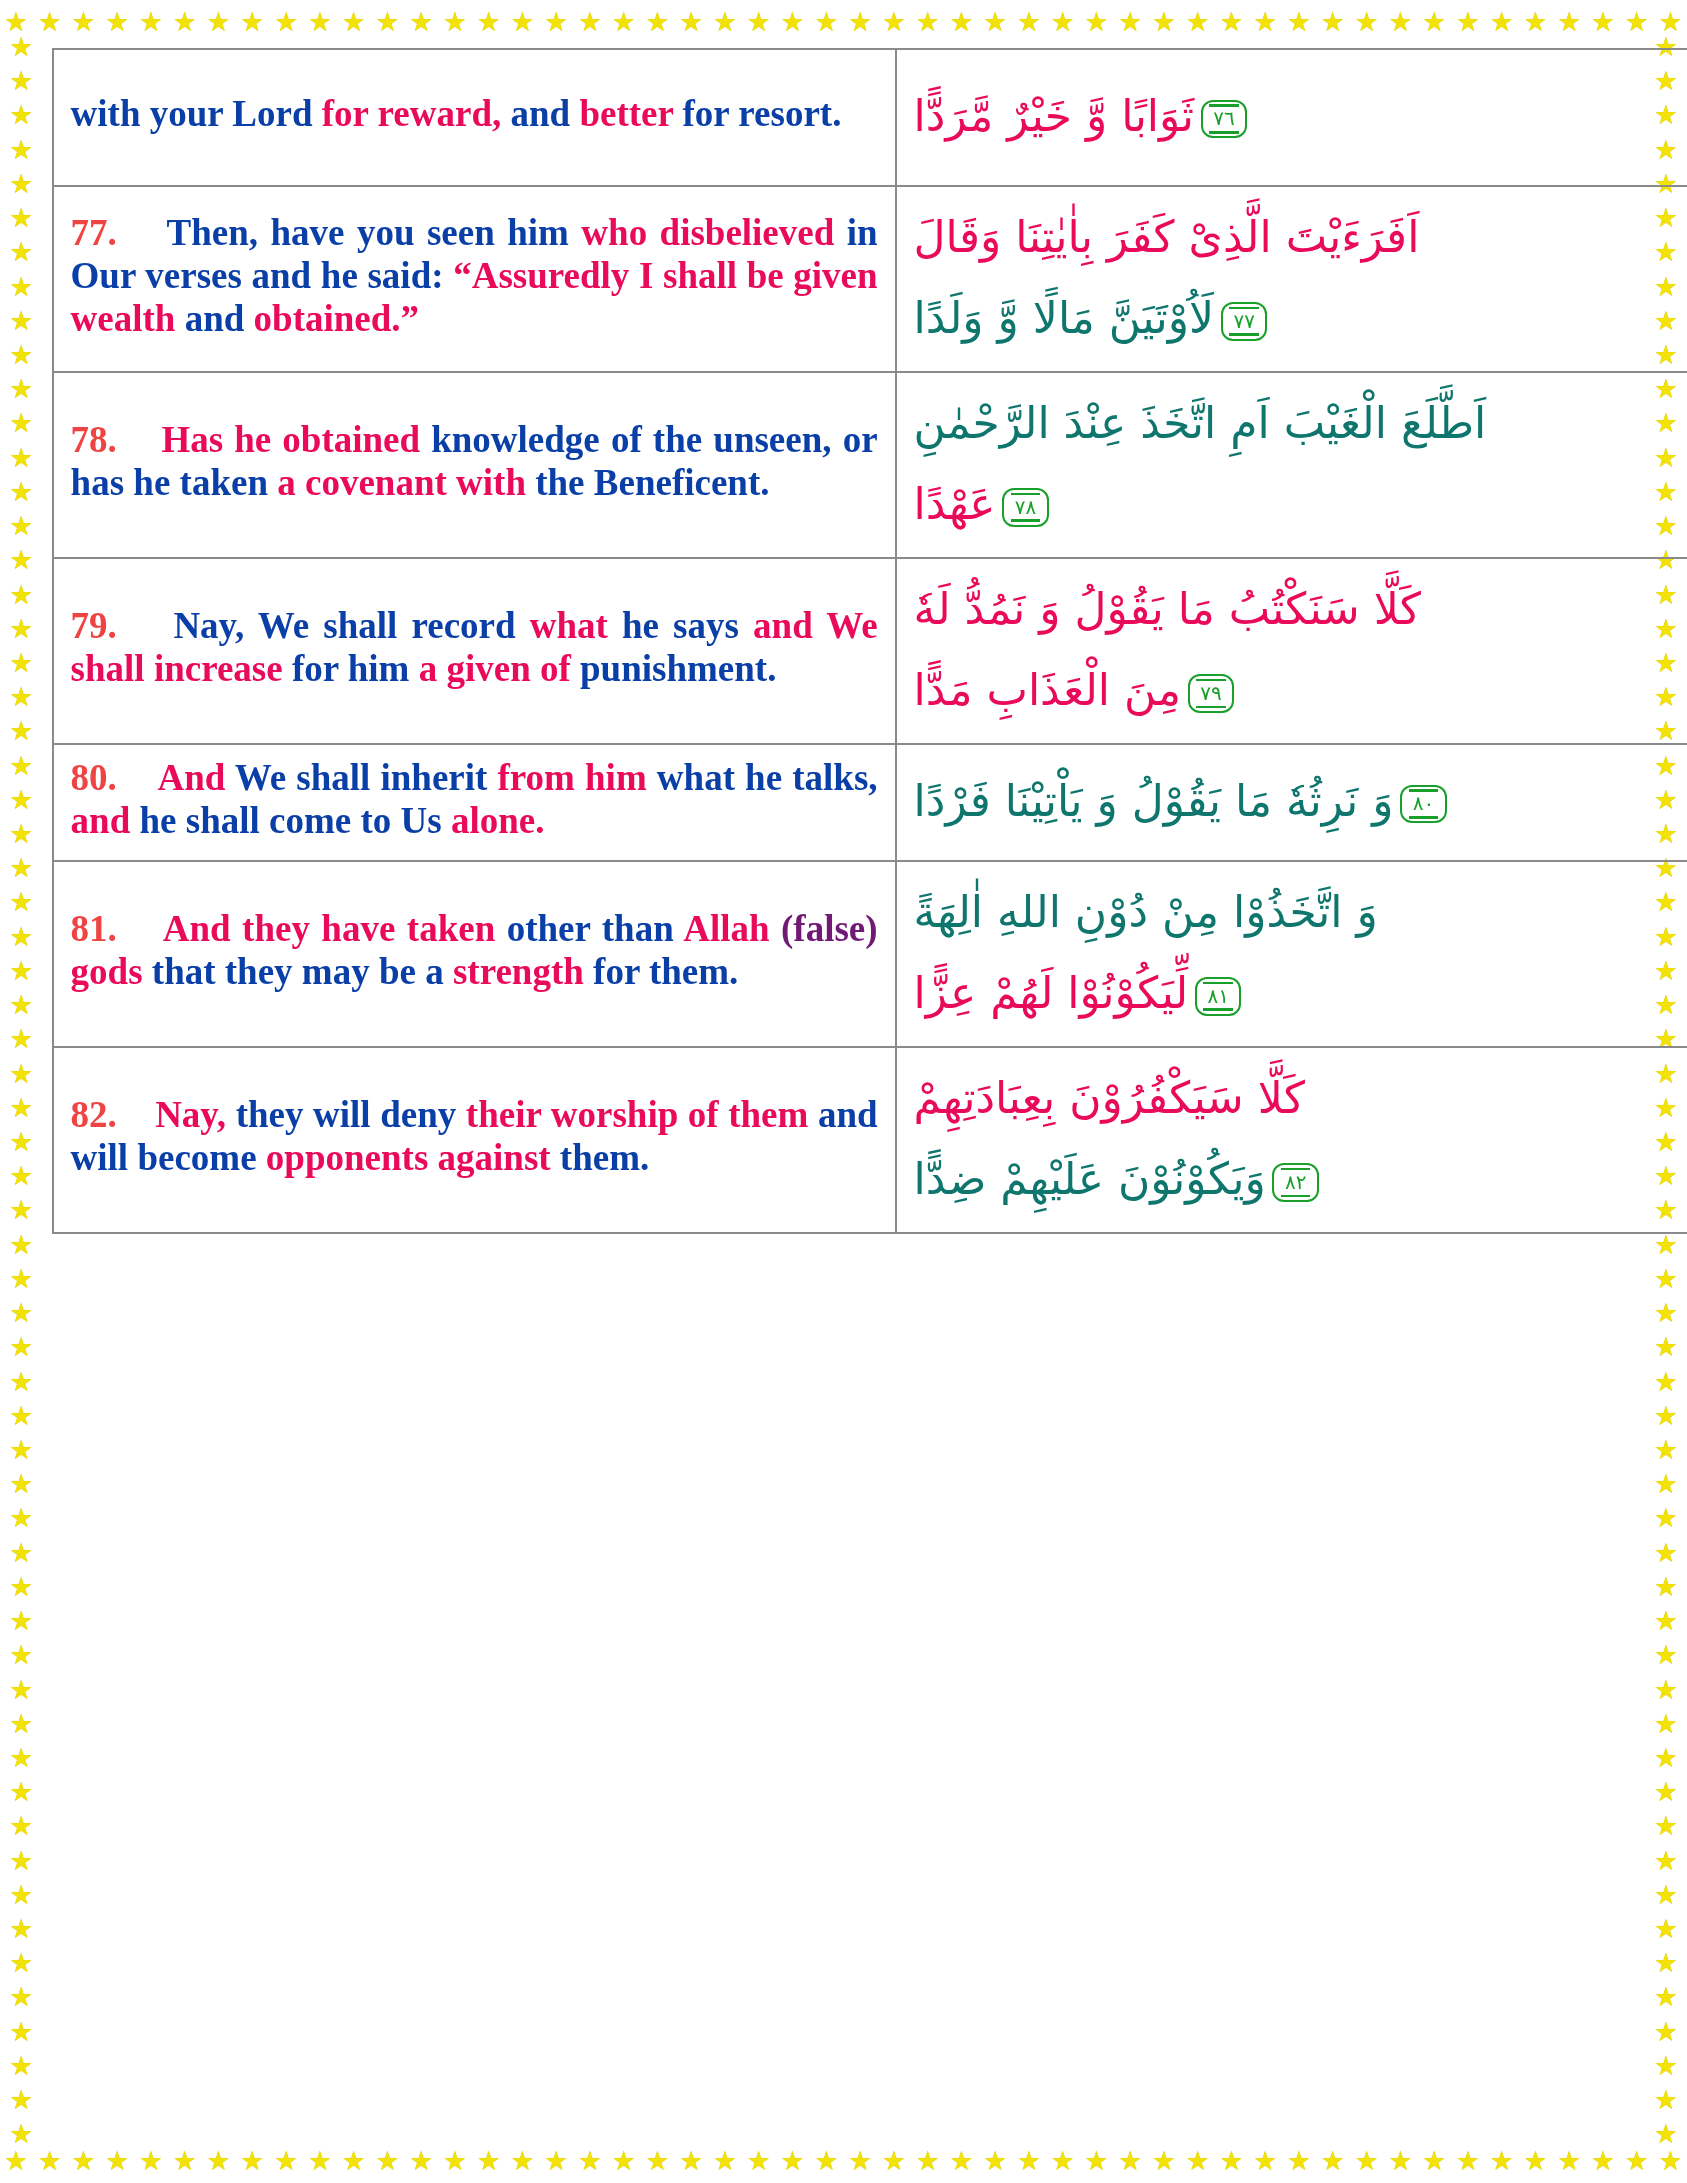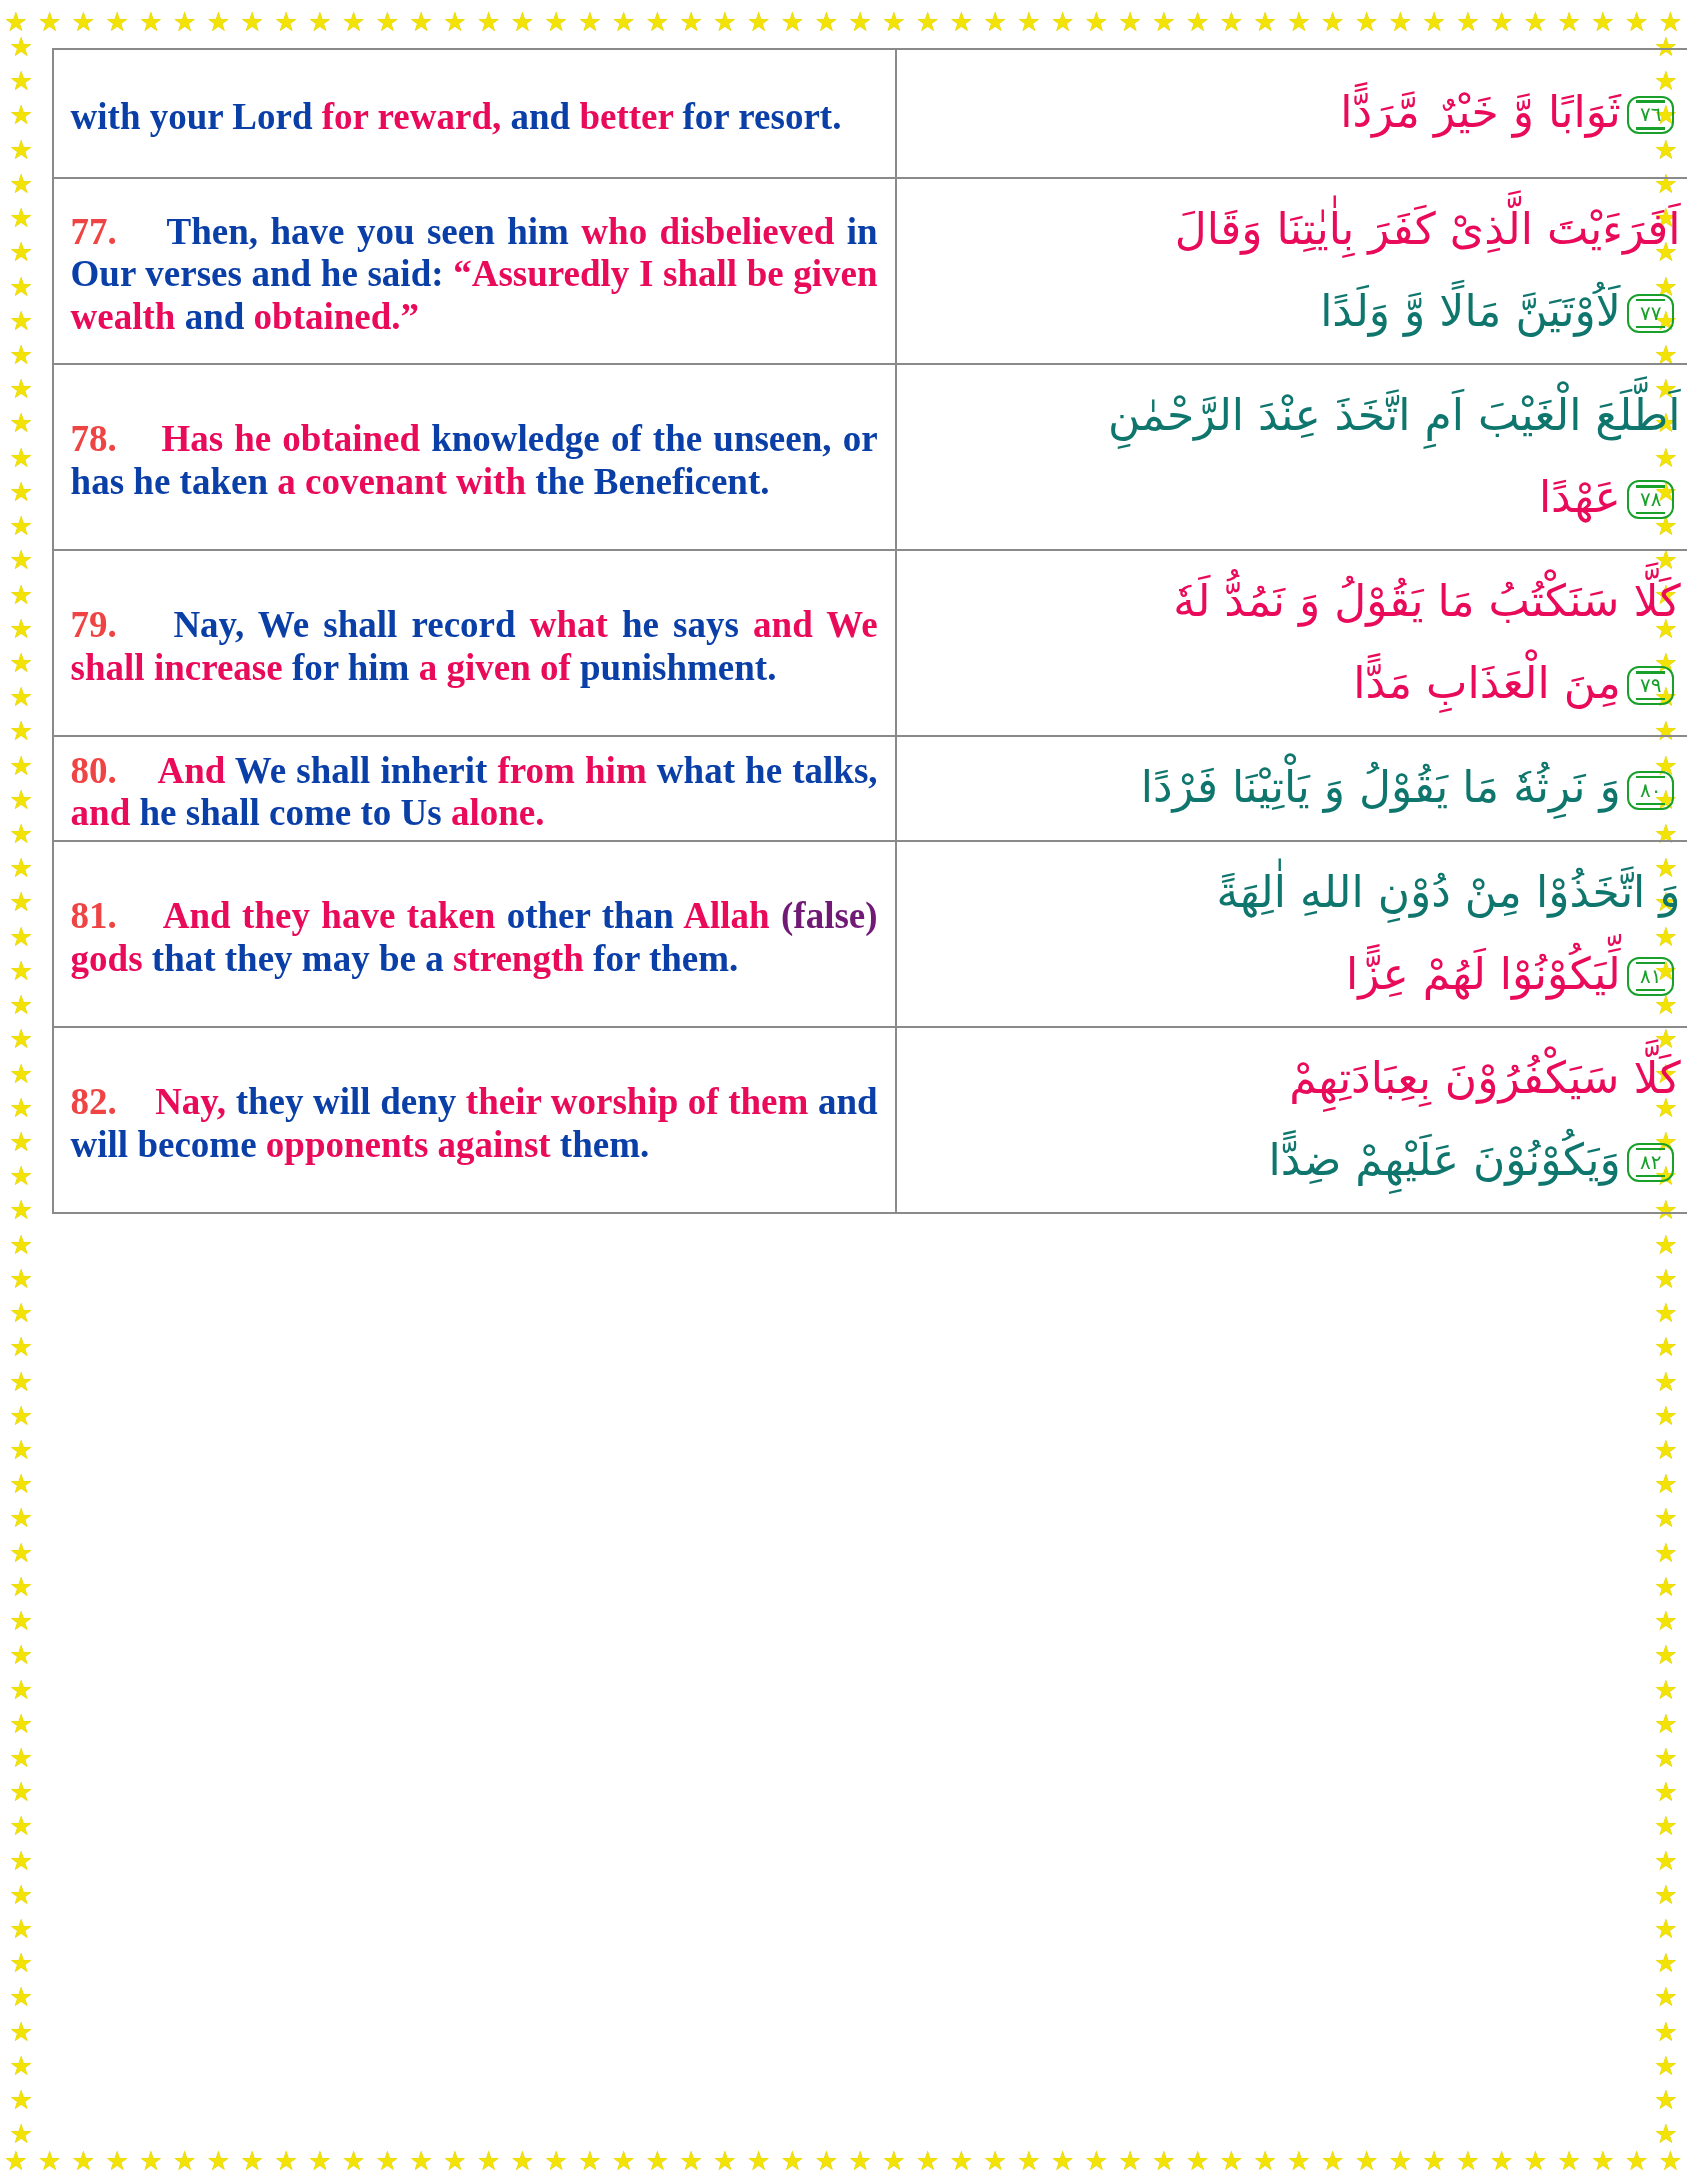--- a/index.html
+++ b/index.html
@@ -75,21 +75,21 @@
     border: 2px solid #8a8a8a;
     table-layout: fixed;
   }
   .verse-table td {
     border: 2px solid #8a8a8a;
     vertical-align: middle;
     padding: 0;
   }
   td.eng {
     width: 807px;
-    padding: 12px 17px 4px 17px;
+    padding: 12px 17px 17px 17px;
     text-align: justify;
     text-justify: inter-word;
   }
   td.arb {
     width: 767px;
     padding: 9.3px 17px 12px 17px;
     text-align: right;
     direction: rtl;
   }
 
@@ -106,21 +106,21 @@
   .eng-text .blue { color: #0b3fa8; }
   .eng-text .green { color: #701a75; }
 
   .arb-text {
     font-family: "DejaVu Sans", sans-serif;
     font-size: 44px;
     line-height: 1.85;
     color: #ea0a5a;
     direction: rtl;
     unicode-bidi: bidi-override;
-    text-align: right;
+    text-align: left;
     white-space: pre-wrap;
   }
   .arb-text .b { color: #0f766e; }
   .arb-text .p { color: #ea0a5a; }
 
   .ayah-mark {
     display: inline-block;
     border: 2px solid #18a02a;
     border-radius: 12px;
     color: #18a02a;

